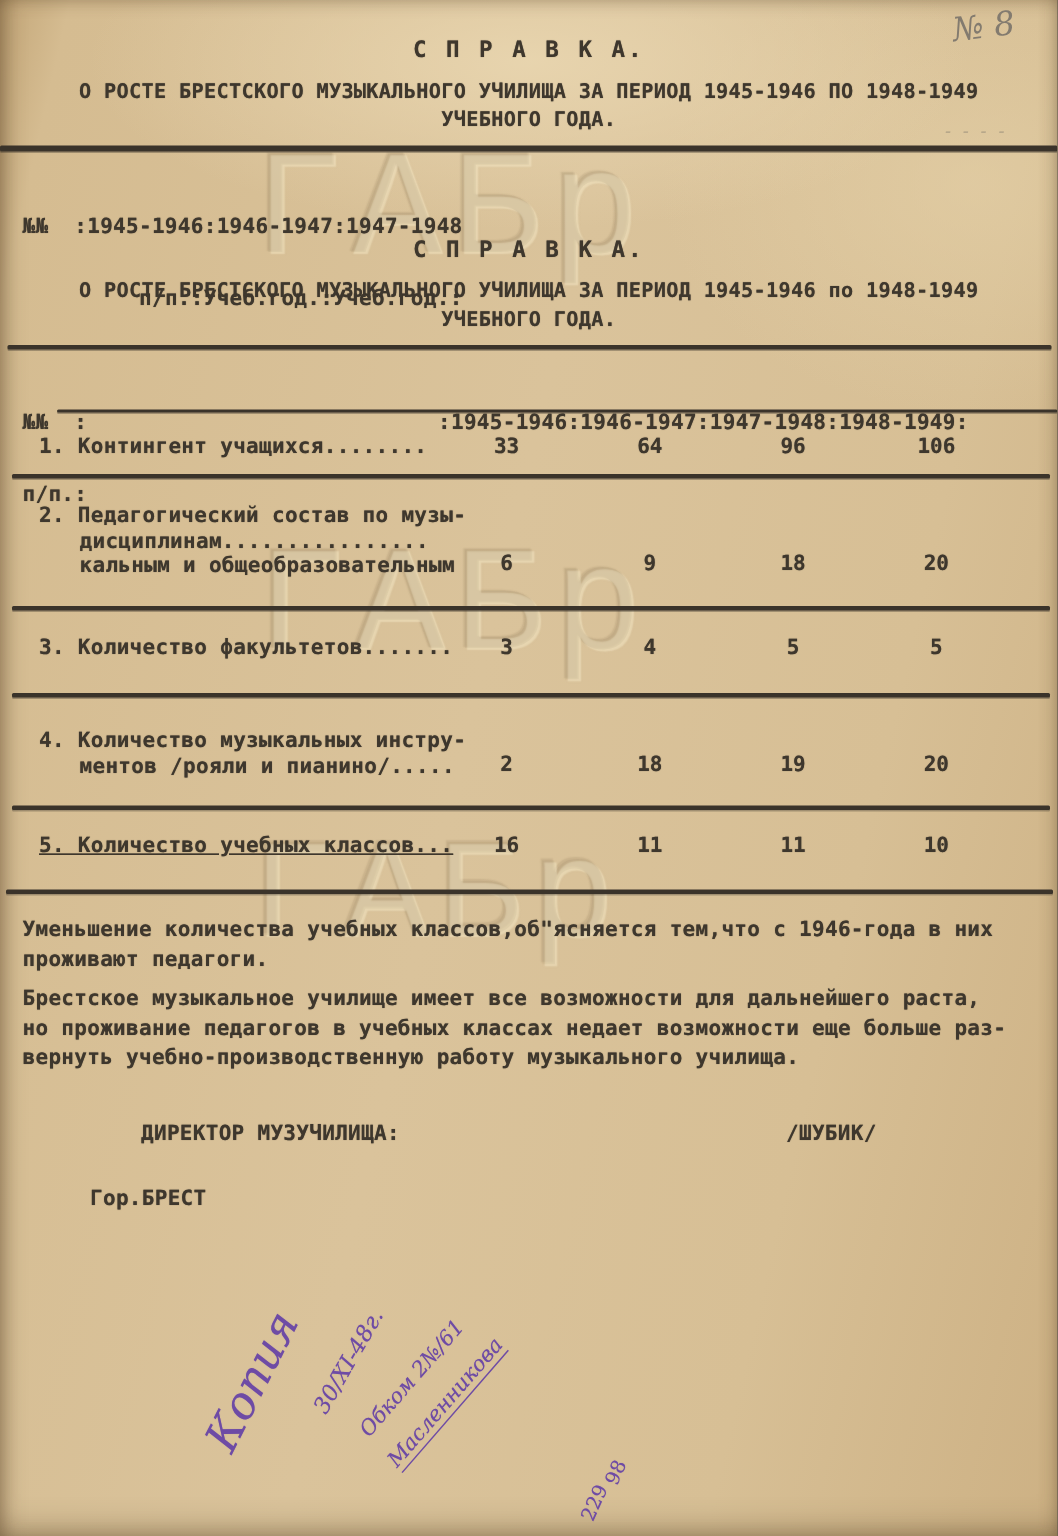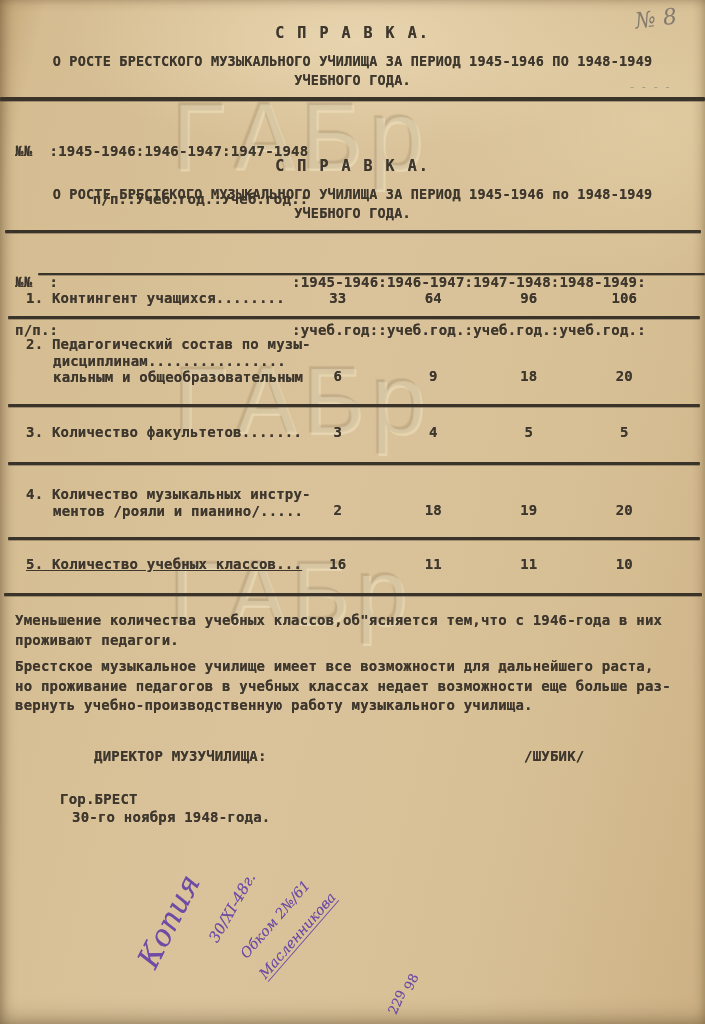--- a/index.html
+++ b/index.html
@@ -76,21 +76,20 @@
   </div>
 
   <div class="rule" style="top:230px;left:5px;right:4px;height:3px;"></div>
 
   <div class="typed thead" style="left:15px;top:242px;">
     <div>№№  :</div>
     <div>п/п.:</div>
   </div>
   <div class="typed thead" style="left:292px;top:242px;">
     <div>:1945-1946:1946-1947:1947-1948:1948-1949:</div>
-    <div>:учеб.год::учеб.год.:учеб.год.:учеб.год.:</div>
   </div>
   <div class="rule" style="top:273px;left:38px;right:0;height:2px;"></div>
 
   <div class="typed row-label" style="left:26px;top:290px;">
     <div>1. Контингент учащихся........</div>
   </div>
   <div class="vals" style="top:290px;">
     <span>33</span>
     <span>64</span>
     <span>96</span>
@@ -147,21 +146,20 @@
 
   <div class="typed para" style="left:15px;top:611px;right:18px;">Уменьшение количества учебных классов,об"ясняется тем,что с 1946-года в них
 проживают педагоги.</div>
   <div class="typed para" style="left:15px;top:657px;right:18px;">Брестское музыкальное училище имеет все возможности для дальнейшего раста,
 но проживание педагогов в учебных классах недает возможности еще больше раз-
 вернуть учебно-производственную работу музыкального училища.</div>
 
   <div class="typed" style="left:94px;top:748px;font-size:14px;">ДИРЕКТОР МУЗУЧИЛИЩА:</div>
   <div class="typed" style="left:524px;top:748px;font-size:14px;">/ШУБИК/</div>
   <div class="typed" style="left:60px;top:791px;font-size:14px;">Гор.БРЕСТ</div>
-  <div class="typed" style="left:72px;top:809px;font-size:14px;">30-го ноября 1948-года.</div>
 
   <div class="hw" style="left:146px;top:948px;font-size:30px;transform:rotate(-63deg);">Копия</div>
   <div class="hw" style="left:213px;top:932px;font-size:15px;transform:rotate(-60deg);">30/XI-48г.</div>
   <div class="hw" style="left:243px;top:948px;font-size:14px;transform:rotate(-49deg);">Обком 2№/61</div>
   <div class="hw" style="left:262px;top:968px;font-size:14px;transform:rotate(-49deg);border-bottom:1px solid #6e4ba5;">Масленникова</div>
   <div class="hw" style="left:408px;top:982px;font-size:13px;font-style:normal;transform:rotate(-66deg);">98</div>
   <div class="hw" style="left:392px;top:1006px;font-size:13px;font-style:normal;transform:rotate(-66deg);">229</div>
 
 </div>
 

